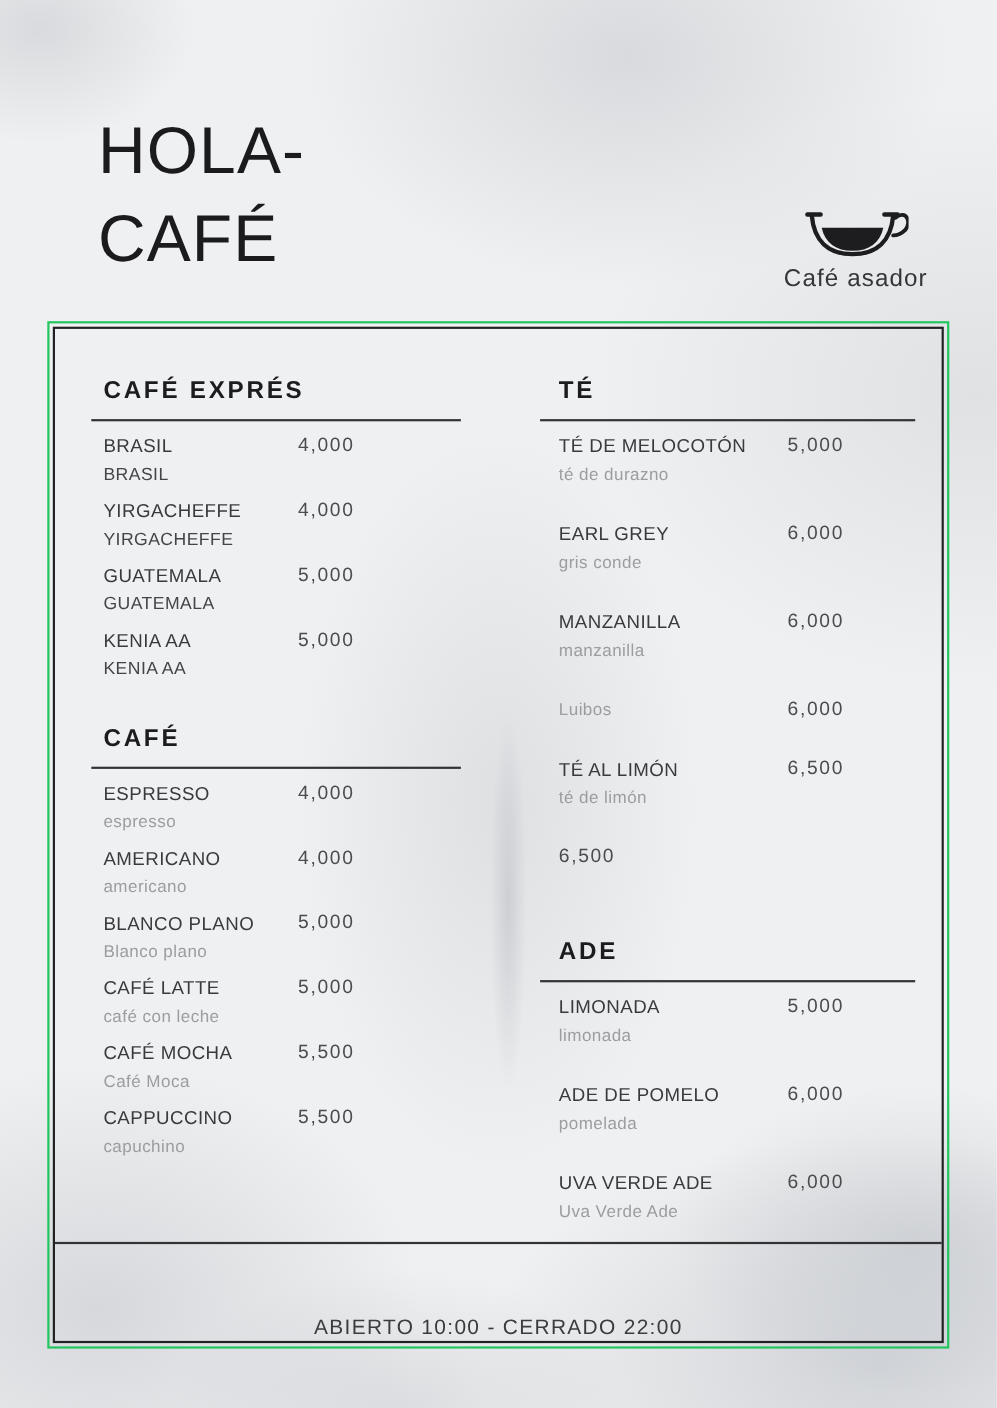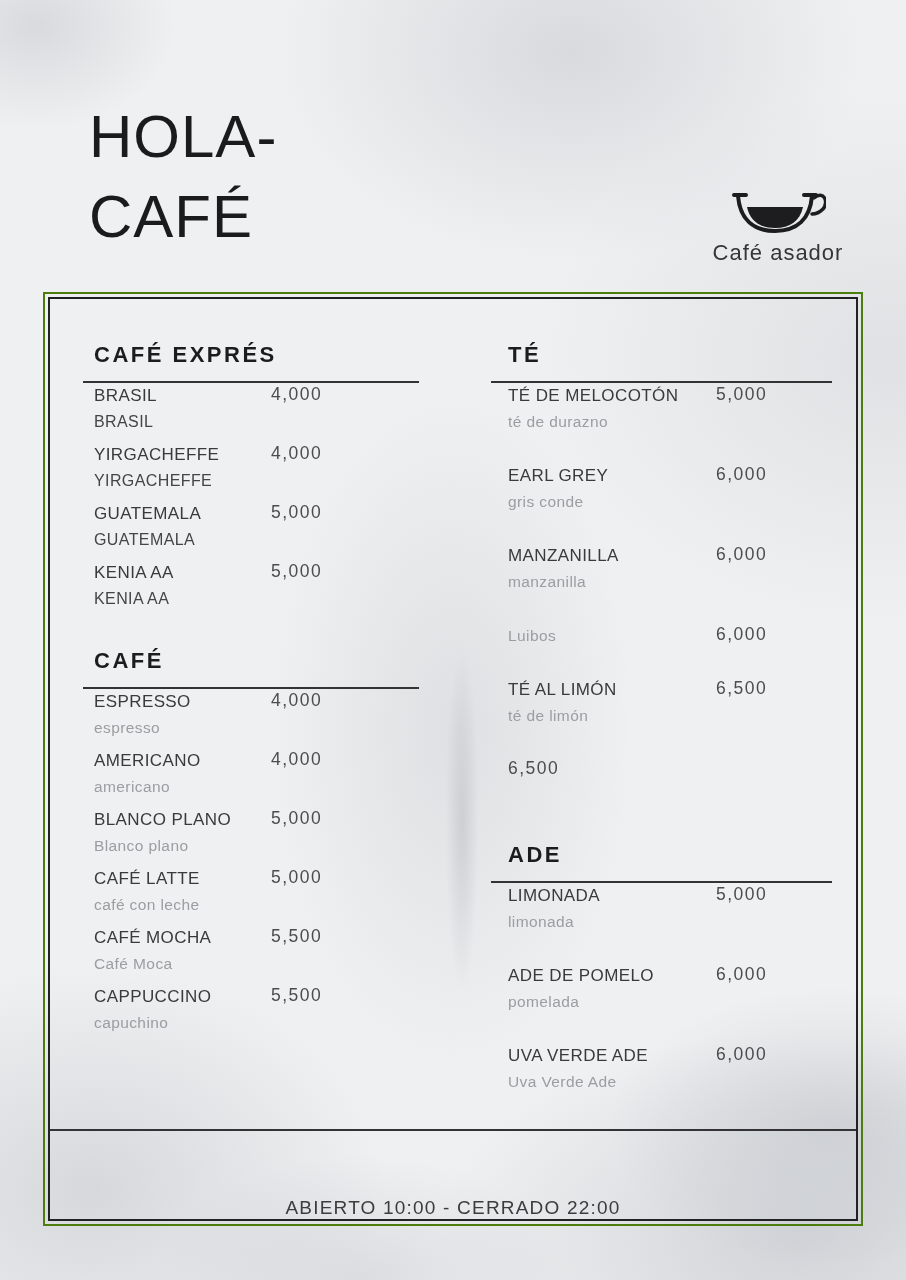--- a/index.html
+++ b/index.html
@@ -35,21 +35,21 @@
   }
   .logo svg { display: block; margin: 0 auto; }
   .logo-label {
     margin-top: 2px; font-size: 22px; font-weight: 300;
     letter-spacing: 1px; color: #363638;
   }
 
   
   .frame {
     position: absolute; left: 43px; top: 292px; width: 820px; height: 934px;
-    border: 2px solid #4d7c0f;
+    border: 2px solid #22c55e;
     text-decoration: underline;
   }
   .frame-inner {
     position: absolute; inset: 3px;
     border: 2px solid #222224;
     display: flex; flex-direction: column;
   }
   .content {
     flex: 1 1 auto;
     display: flex;
@@ -61,21 +61,21 @@
   .col-left  { width: 336px; }
   .col-right { width: 341px; }
 
   .section-title {
     font-size: 22px; font-weight: 700; letter-spacing: 2.5px;
     color: #1c1c1e;
   }
   .col-left  .section-title, .col-left  .item { padding-left: 11px; }
   .col-right .section-title, .col-right .item { padding-left: 17px; }
   .section-rule { border-bottom: 2px solid #333335; margin-top: 13px; }
-  .items { }
+  .items { padding-top: 10px; }
 
   .item { display: flex; align-items: flex-start; }
   .col-left  .item + .item { margin-top: 7px; }
   .col-right .item + .item { margin-top: 28px; }
   .col-left  .menu-section + .menu-section { margin-top: 36px; }
   .col-right .menu-section + .menu-section { margin-top: 62px; }
 
   .item-text { flex: 0 0 auto; }
   .col-left  .item-text { width: 177px; }
   .col-right .item-text { width: 208px; }

